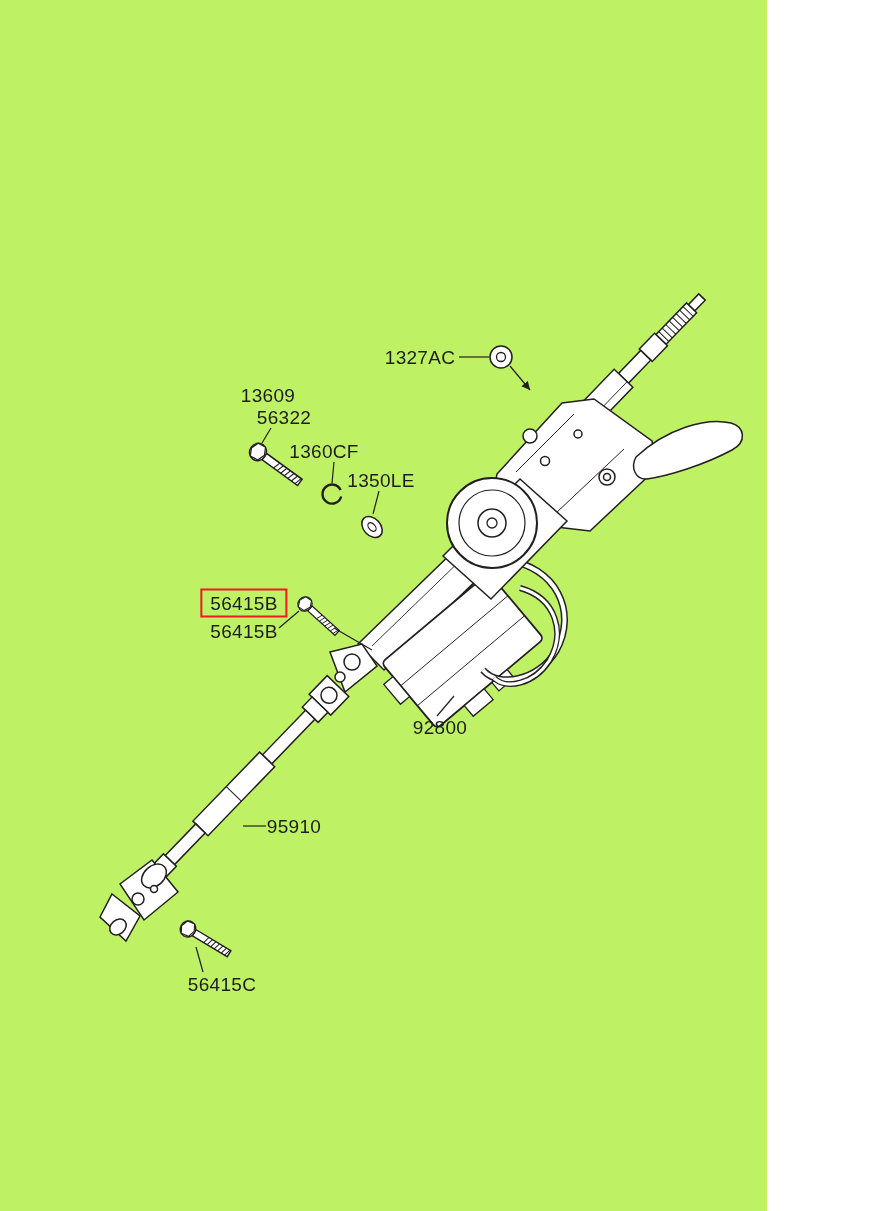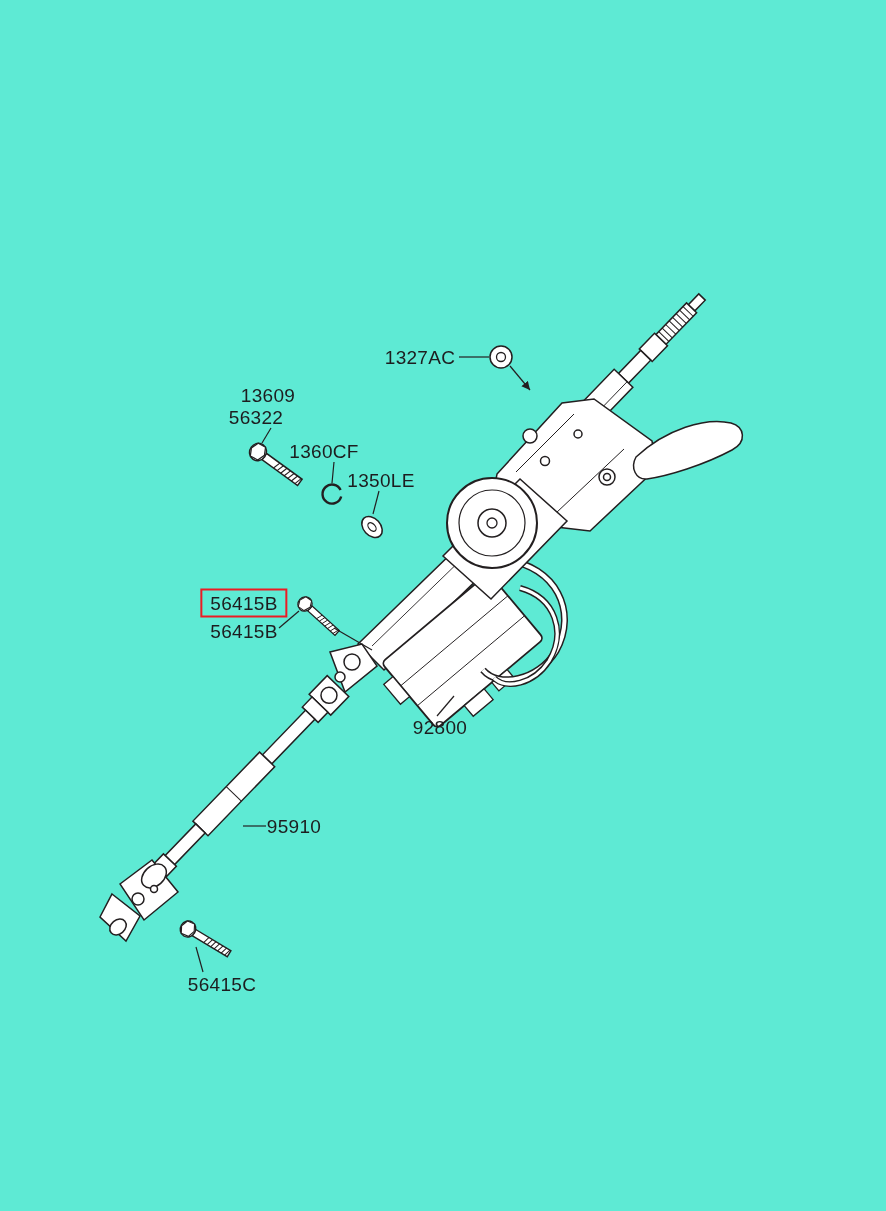--- a/index.html
+++ b/index.html
@@ -2,23 +2,23 @@
 <html><head>
 <meta charset="utf-8">
 <style>
   html, body {
     margin: 0;
     padding: 0;
     background: #ffffff;
   }
   .stage {
     position: relative;
-    width: 886px;
+    width: 767px;
     height: 1211px;
-    background: #5eead4;
+    background: #bef264;
     overflow: hidden;
     font-family: "Liberation Sans", sans-serif;
     text-align: center;
   }
   .stage > svg {
     position: absolute;
     left: 0;
     top: 0;
   }
   .part-label {
@@ -174,21 +174,21 @@
       <line x1="437" y1="716" x2="454" y2="696"></line>
       <line x1="266" y1="826" x2="243" y2="826"></line>
       <line x1="203" y1="972" x2="196" y2="947"></line>
     </g>
   </svg>
 
   <div class="part-label" style="left:420px; top:357px">1327AC</div>
 
   <div class="part-label" style="left:268px; top:395px">13609</div>
 
-  <div class="part-label" style="left:256px; top:417px">56322</div>
+  <div class="part-label" style="left:284px; top:417px">56322</div>
 
   <div class="part-label" style="left:324px; top:451px">1360CF</div>
 
   <div class="part-label" style="left:381px; top:480px">1350LE</div>
 
   <div class="part-label highlighted" style="left:244px; top:603px">56415B</div>
 
   <div class="part-label" style="left:244px; top:631px">56415B</div>
 
   <div class="part-label" style="left:440px; top:727px">92800</div>

